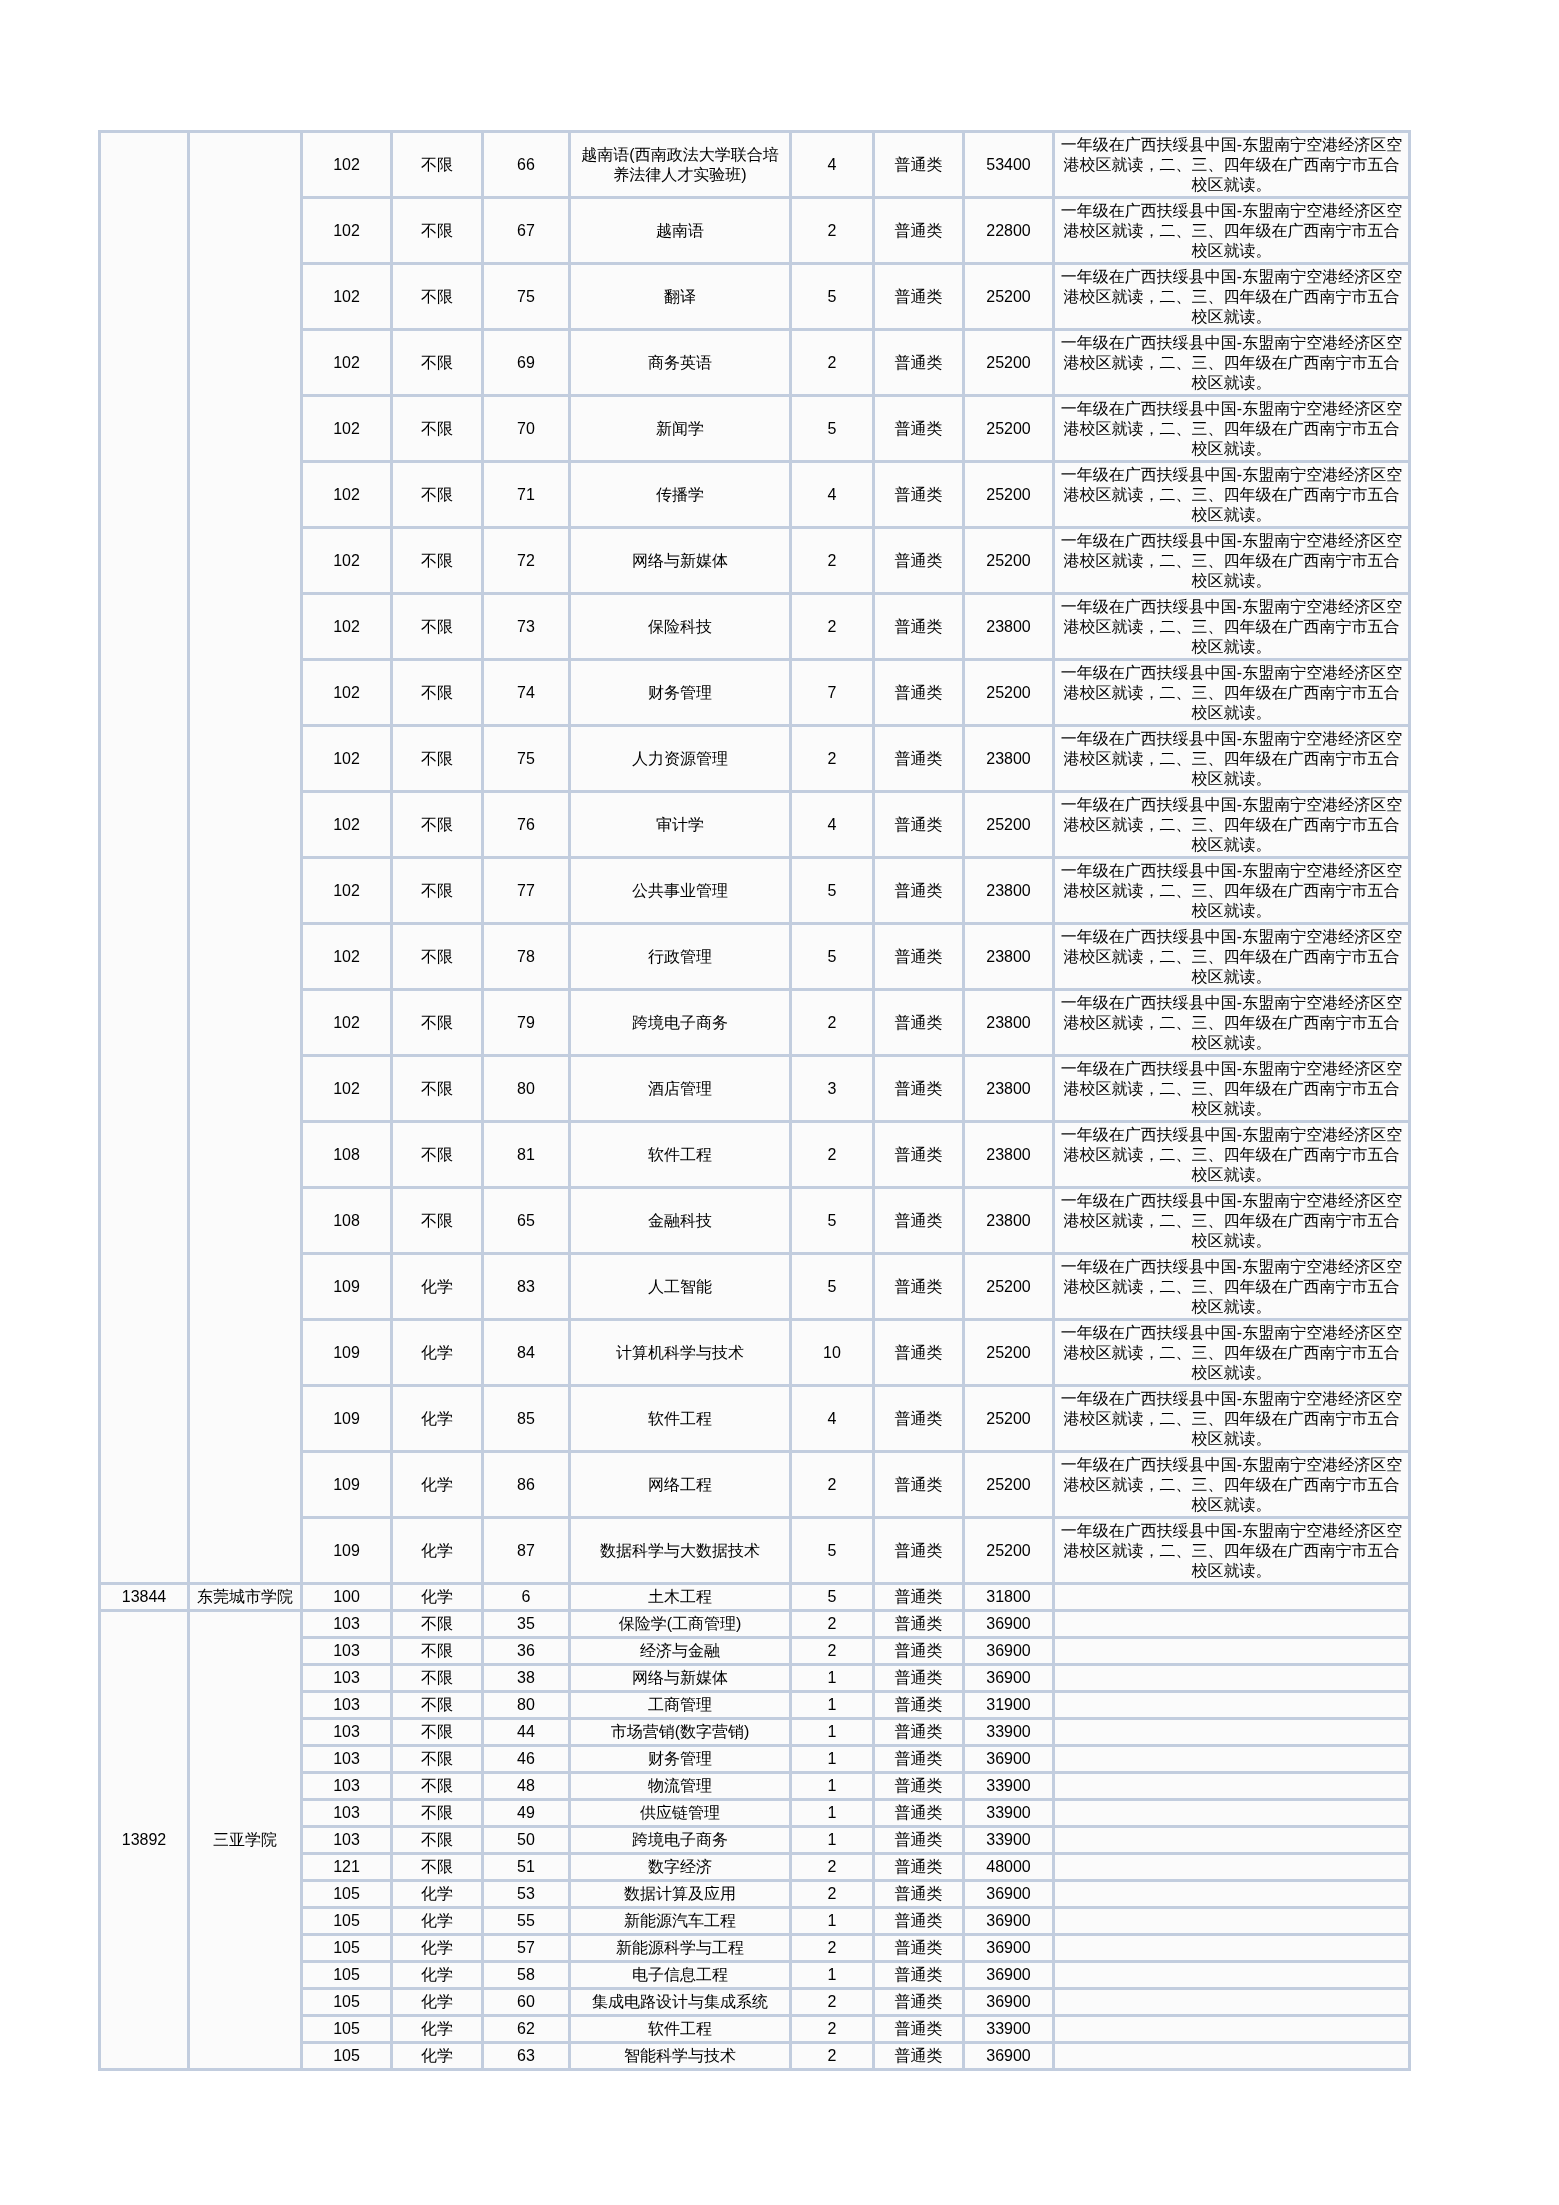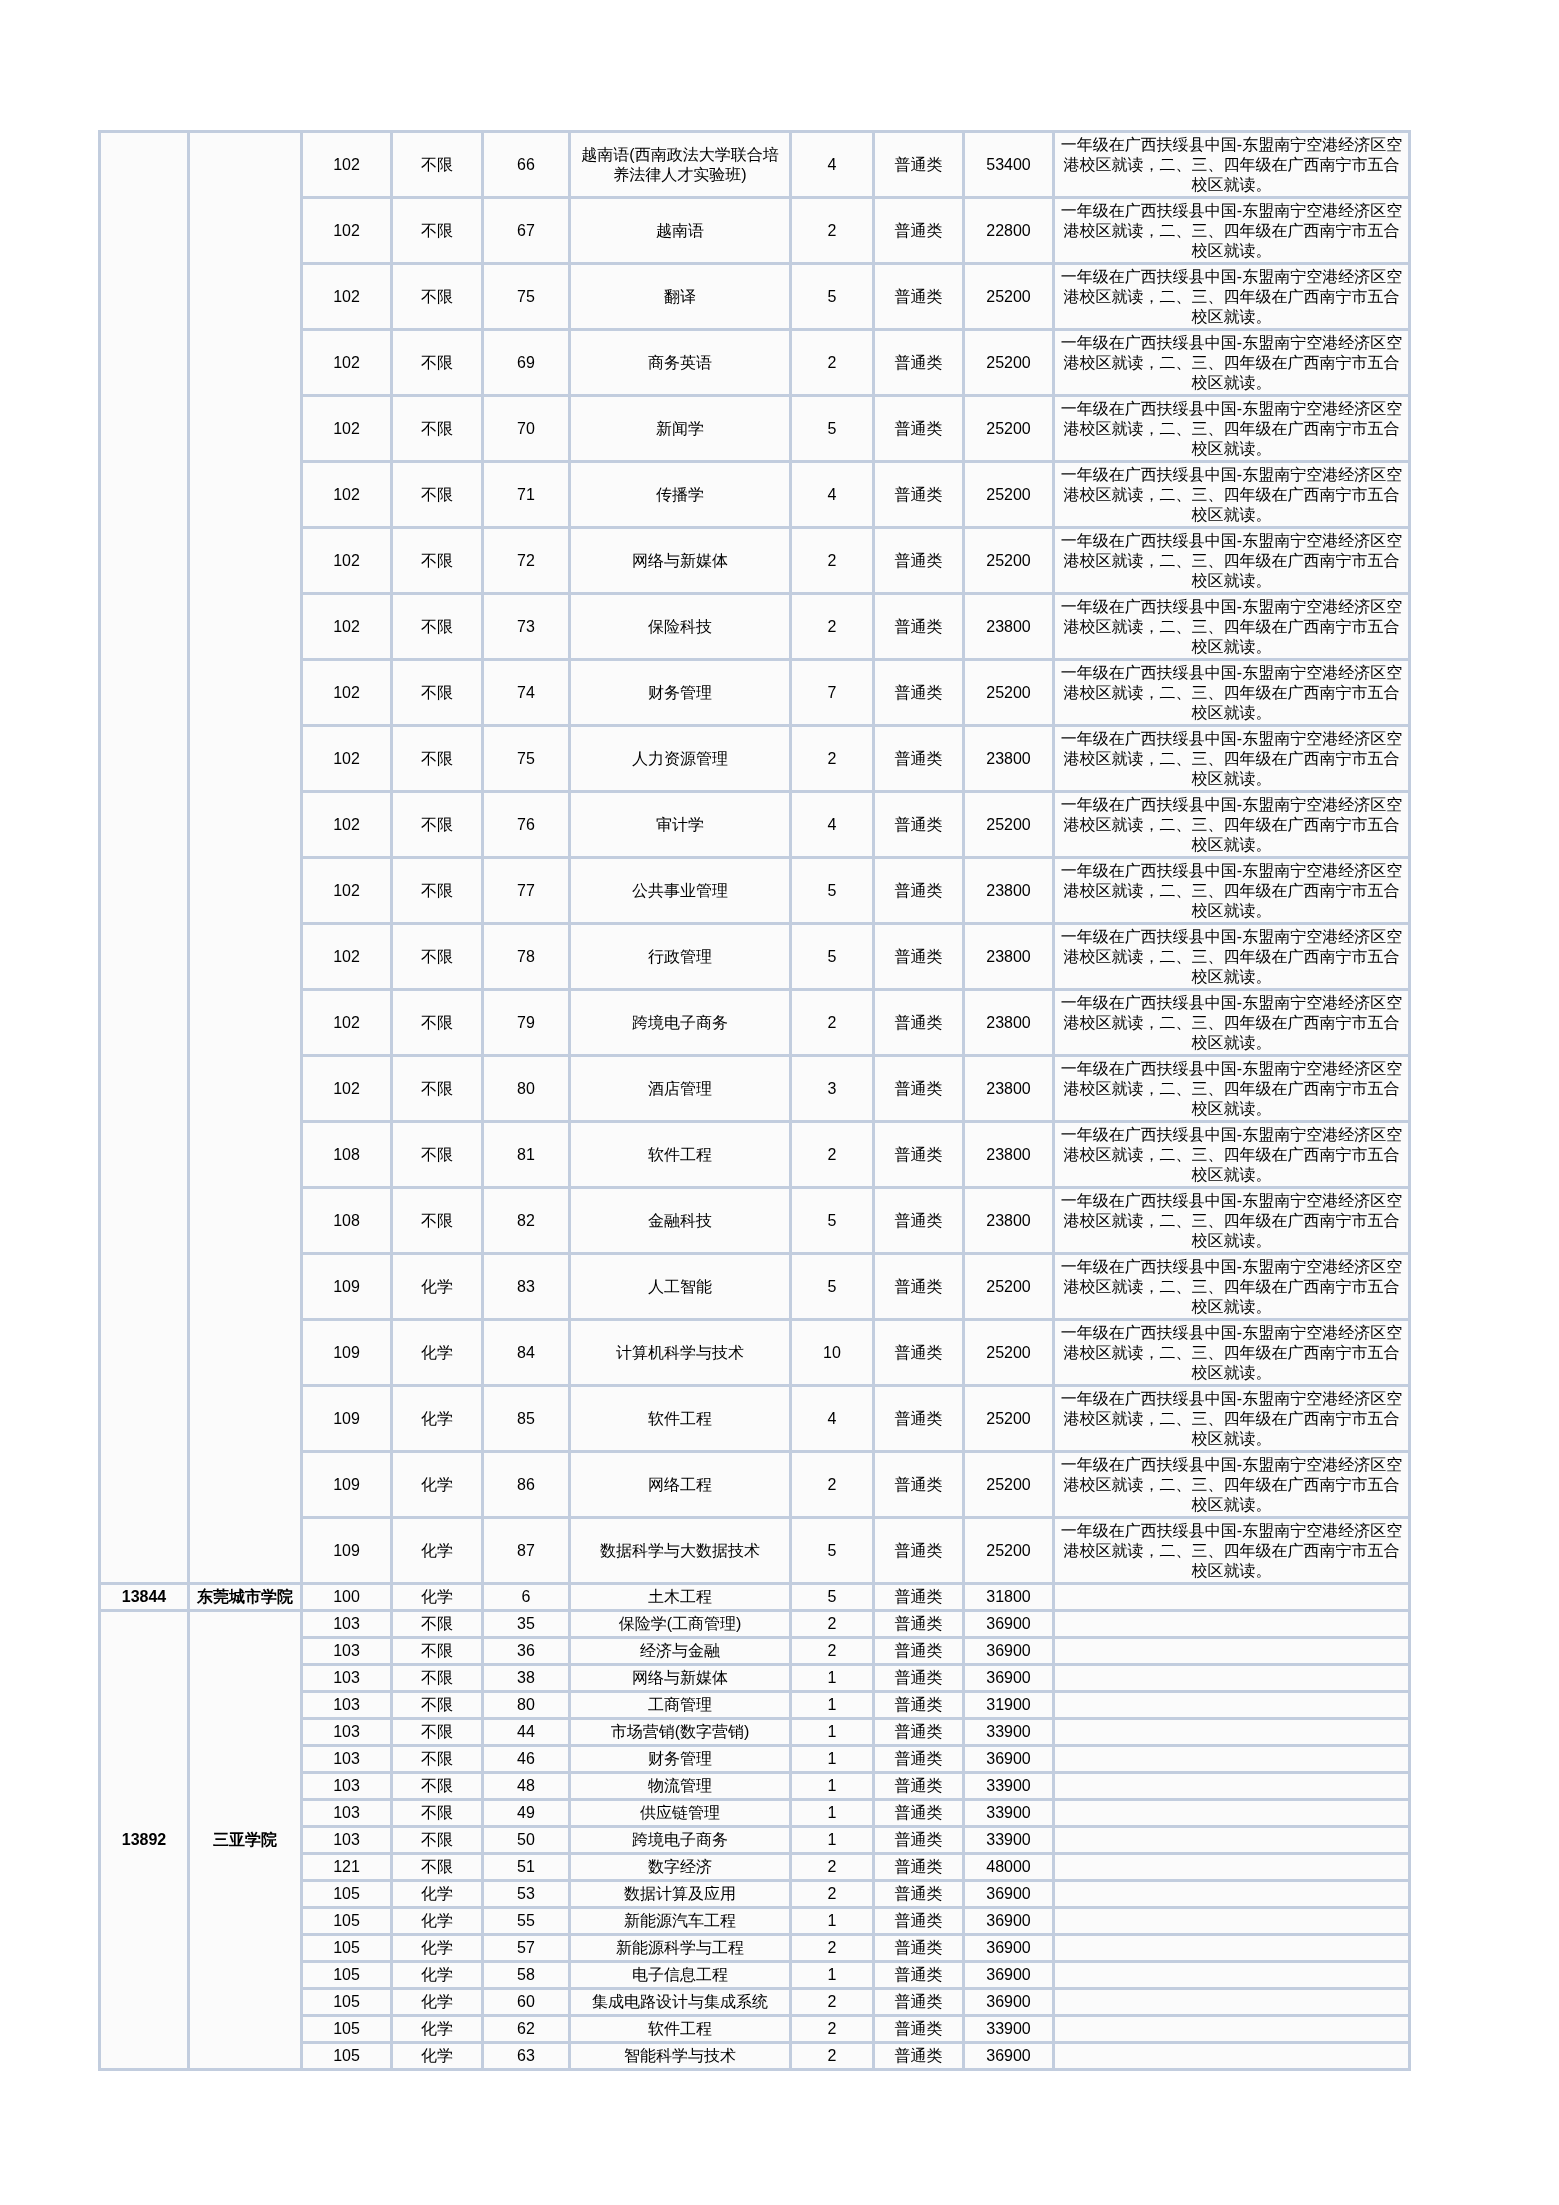--- a/index.html
+++ b/index.html
@@ -51,21 +51,20 @@
     line-height: 19px;
     padding: 1px 14px 1px 5px;
   }
   td.quota {
     vertical-align: top;
     padding-top: 3px;
   }
   td.school-code, td.school-name {
     vertical-align: top;
     padding-top: 4px;
-    font-weight: bold;
   }
 </style>
 </head>
 <body>
 
 <div class="page">
   <table class="admission">
     <colgroup>
       <col style="width:89px">
       <col style="width:113px">
@@ -237,21 +236,21 @@
           <td>81</td>
           <td class="major-name">软件工程</td>
           <td class="quota">2</td>
           <td>普通类</td>
           <td>23800</td>
           <td class="remark">一年级在广西扶绥县中国-东盟南宁空港经济区空港校区就读，二、三、四年级在广西南宁市五合校区就读。</td>
         </tr>
         <tr class="tall">
           <td>108</td>
           <td>不限</td>
-          <td>82</td>
+          <td>65</td>
           <td class="major-name">金融科技</td>
           <td class="quota">5</td>
           <td>普通类</td>
           <td>23800</td>
           <td class="remark">一年级在广西扶绥县中国-东盟南宁空港经济区空港校区就读，二、三、四年级在广西南宁市五合校区就读。</td>
         </tr>
         <tr class="tall">
           <td>109</td>
           <td>化学</td>
           <td>83</td>

